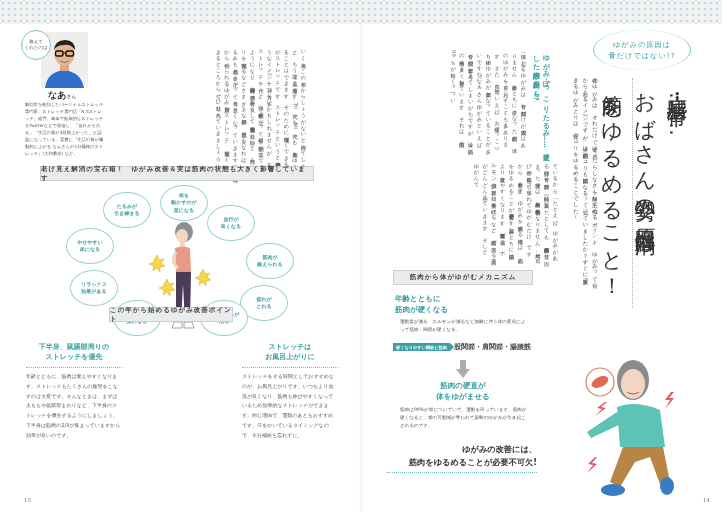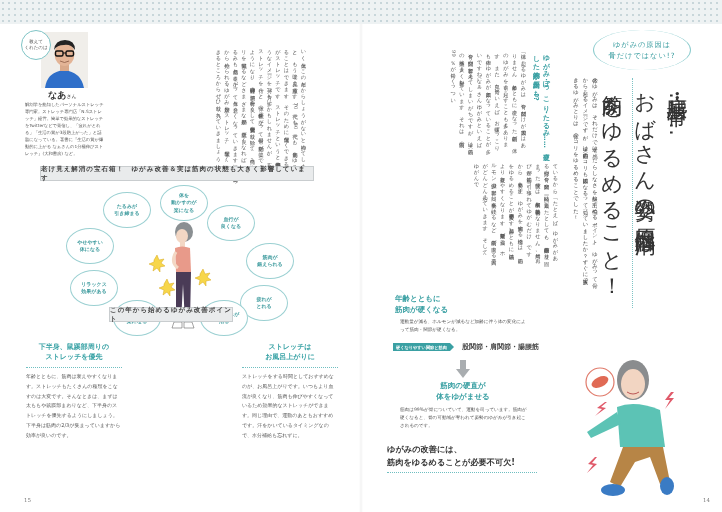--- a/index.html
+++ b/index.html
@@ -113,42 +113,42 @@
 
   .hdr-mech { left: 393px; top: 270px; width: 140px; }
   .mech-title {
     position: absolute; left: 395px; top: 293px; width: 136px; text-align: left;
     font-size: 7.5px; line-height: 11px; font-weight: bold; color: #3aa0a3;
   }
   .mech-text {
     position: absolute; left: 400px; top: 318px; width: 130px;
     font-size: 4.6px; line-height: 8px; color: #555;
   }
-  .mech-tag-row { position: absolute; left: 393px; top: 342px; display: flex; align-items: center; gap: 8px; }
+  .mech-tag-row { position: absolute; left: 393px; top: 342px; display: flex; align-items: center; gap: 0; }
   .mech-tag {
     background: #3aa0a3; color: #fff; font-size: 4.2px; padding: 1.5px 3px; font-weight: bold; position: relative;
   }
   .mech-tag::after {
     content: ""; position: absolute; right: -4px; top: 0; border-left: 4px solid #3aa0a3;
     border-top: 4px solid transparent; border-bottom: 4px solid transparent;
   }
   .mech-joints { font-size: 7px; font-weight: bold; color: #444; margin-left: 4px; }
 
   .down-arrow { position: absolute; left: 456px; top: 360px; width: 14px; height: 18px; }
 
   .mech-title2 {
     position: absolute; left: 395px; top: 380px; width: 136px; text-align: center;
     font-size: 7.5px; line-height: 11px; font-weight: bold; color: #3aa0a3;
   }
   .mech-text2 {
     position: absolute; left: 400px; top: 406px; width: 130px;
     font-size: 4.6px; line-height: 8px; color: #555;
   }
   .conclusion {
-    position: absolute; left: 387px; top: 443px; width: 150px; text-align: left;
+    position: absolute; left: 387px; top: 443px; width: 150px; text-align: right;
     font-size: 8.2px; line-height: 13px; font-weight: bold; color: #333;
     padding-bottom: 3px; border-bottom: 1px dotted #6fbfc1;
   }
 
   .old-woman { position: absolute; left: 575px; top: 352px; width: 120px; height: 150px; }
 </style>
 </head>
 <body>
 
 <div class="spread">
@@ -259,20 +259,21 @@
 
   <div class="title-col1 vt">肩・腰・背中……</div>
   <div class="title-col2 vt">おばさん姿勢の原因解消は</div>
   <div class="title-col3 vt">筋肉をゆるめること！</div>
   <div class="lead vt">体のゆがみは、それだけで老け感、だらしなさを醸し出す悩めるポイント。ゆがみって骨から起こるイメージですが、実は筋肉のコリも原因になるって知っていましたか？すぐに実践できるゆがみとりは、体のコリをゆるめることでした！</div>
 
   <div class="sub-heading vt">ゆがみ・ぽっこり・たるみ……硬直した筋肉が原因かも!?</div>
   <div class="right-body-1 vt">「体に起こるゆがみは、骨や関節だけが原因ではありません。年齢とともに硬くなった筋肉が、体のゆがみを引き起こすことも多くあります。また、見た目でいえば、お腹ぽっこりも体のゆがみが原因となっていることが多いですね」（なぁさん）ゆがみといえば、骨や関節の影響と考えてしまいがちですが、実は筋肉の状態も大きく影響しています。それは、筋肉の99％が骨にくっつい</div>
   <div class="right-body-2 vt">ているから。「たとえば、ゆがみがある部分の骨や関節を、一時的に矯正したとしても、筋肉自体が凝り固まった状態では、根本的な姿勢改善になりません。結局、再び骨が筋肉に引っ張られてゆがむだけ。ですから、姿勢を正す、ゆがみを解消する場合には、筋肉をゆるめることが必要不可欠です」加齢とともに筋肉はより硬直しやすくなります。運動量が減る、ホルモン減少の影響、同じ姿勢を続けるなど、筋肉が固まる要因がどんどん増えていきます。そして、ゆがんで</div>
 
+  <div class="box-header hdr-mech">筋肉から体がゆがむメカニズム</div>
   <div class="mech-title" style="white-space:pre-line">年齢とともに
 筋肉が硬くなる</div>
   <div class="mech-text">運動量が減る、ホルモンが減るなど加齢に伴う体の変化によって筋肉・関節が硬くなる。</div>
   <div class="mech-tag-row">
     <span class="mech-tag">硬くなりやすい関節と筋肉</span>
     <span class="mech-joints">股関節・肩関節・腸腰筋</span>
   </div>
   <svg class="down-arrow" viewBox="0 0 14 18">
     <rect x="4" y="0" width="6" height="9" fill="#a9adb0"></rect>
     <path d="M0 9 L14 9 L7 18 Z" fill="#a9adb0"></path>

